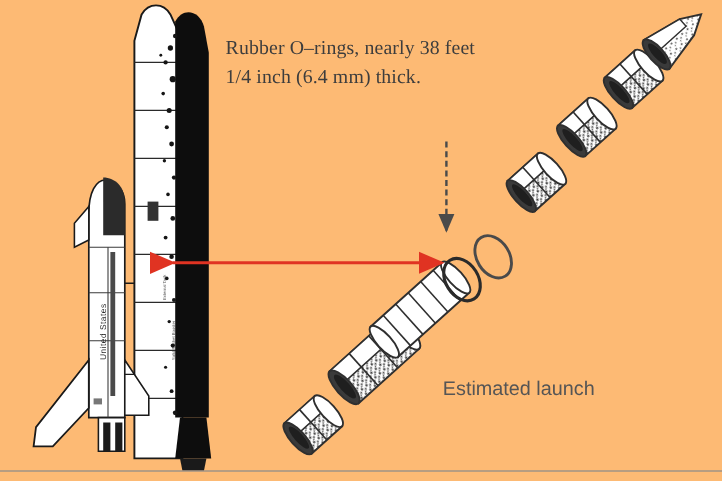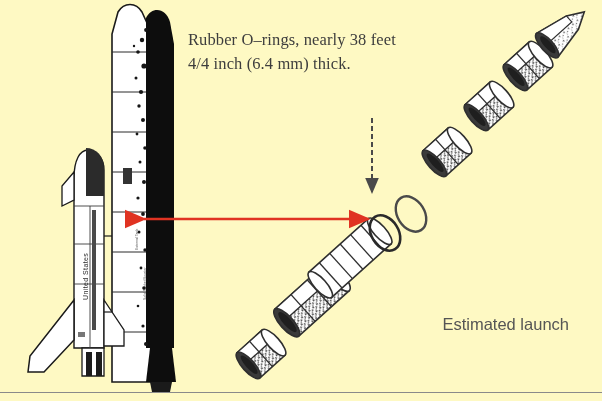--- a/index.html
+++ b/index.html
@@ -5,21 +5,21 @@
 <style>
   html, body {
     margin: 0;
     padding: 0;
     background: #ffffff;
   }
   #slide {
     position: relative;
     width: 602px;
     height: 401px;
-    background: #fef9c3;
+    background: #fdba74;
     overflow: hidden;
     font-family: "Liberation Sans", sans-serif;
   }
 
   
   .caption {
     position: absolute;
     left: 188px;
     top: 28px;
     width: 250px;
@@ -37,21 +37,21 @@
     position: absolute;
     left: 369px;
     top: 313px;
     width: 200px;
     font-family: "Liberation Sans", sans-serif;
     font-size: 16.5px;
     line-height: 23px;
     color: #555555;
     white-space: nowrap;
   }
-  .temp-note .tline { display: block; text-align: right; }
+  .temp-note .tline { display: block; }
 
   
   #art {
     position: absolute;
     left: 0;
     top: 0;
     width: 602px;
     height: 401px;
   }
 
@@ -257,21 +257,21 @@
       <ellipse cx="411" cy="214" rx="13.5" ry="19" transform="rotate(-32 411 214)" fill="none" stroke="#4a4a4a" stroke-width="2.4"></ellipse>
     </g>
 
     <line x1="372" y1="118" x2="372" y2="192" stroke="#4a4a4a" stroke-width="2" stroke-dasharray="5 3" marker-end="url(#greyHead)"></line>
 
     <line x1="144" y1="219" x2="368" y2="219" stroke="#e03322" stroke-width="2.4" marker-start="url(#redHeadL)" marker-end="url(#redHeadR)"></line>
   </svg>
 
   <div class="caption">
     <span class="cline">Rubber O–rings, nearly 38 feet</span>
-    <span class="cline">4/4 inch (6.4 mm) thick.</span>
+    <span class="cline">1/4 inch (6.4 mm) thick.</span>
   </div>
 
   <div class="temp-note">
     <span class="tline">Estimated launch</span>
   </div>
 
   <div class="bottom-rule"></div>
 
 </div>
 

